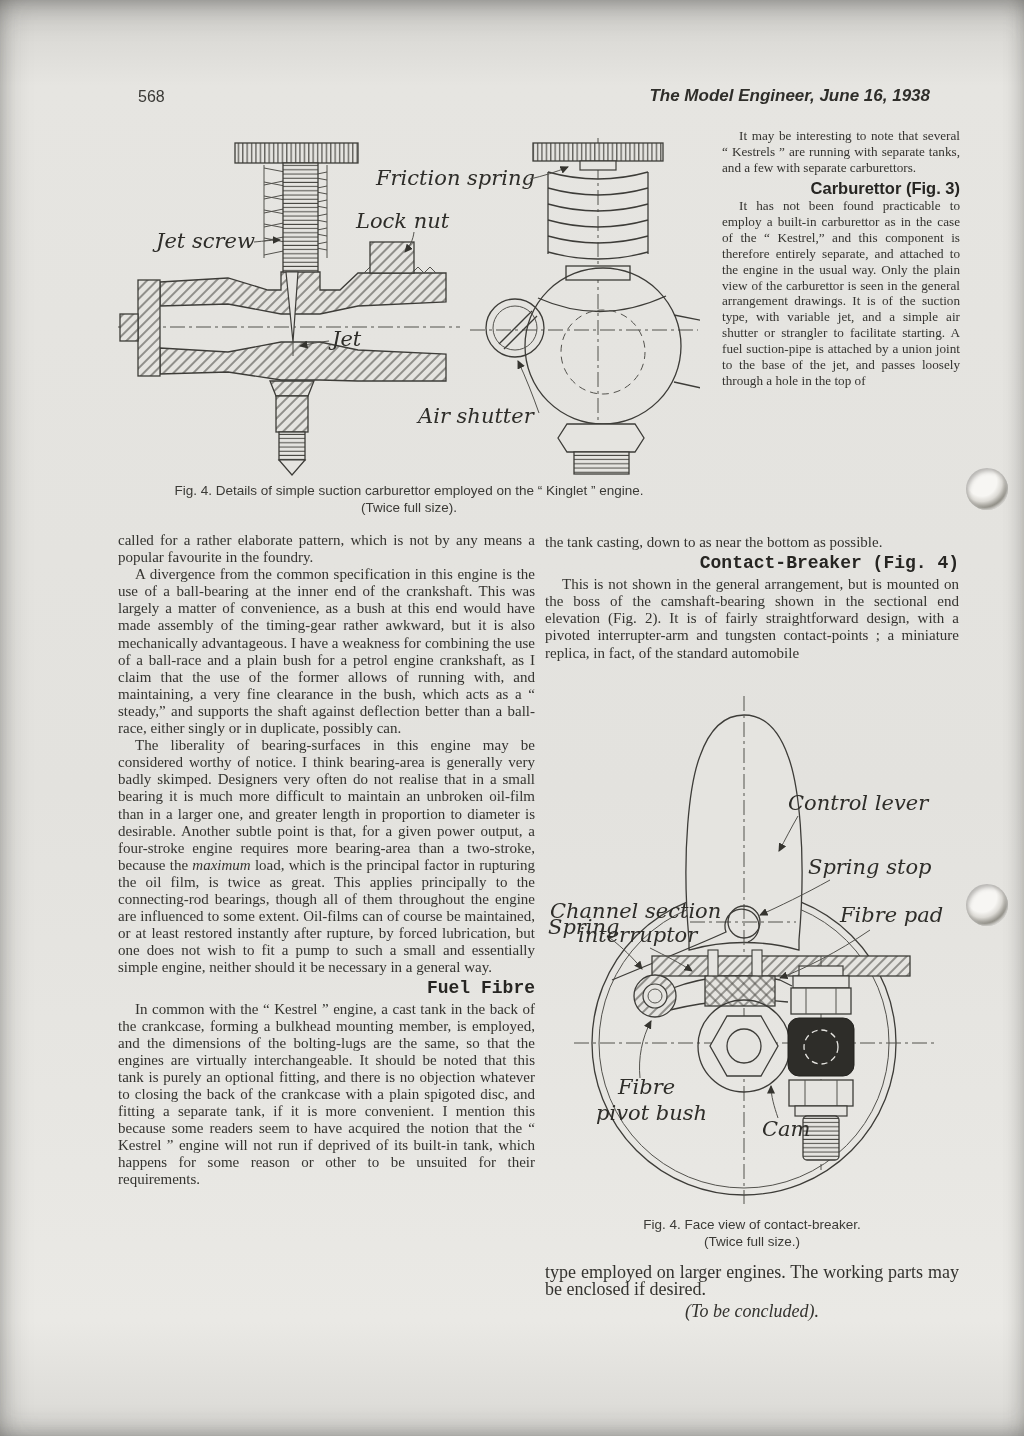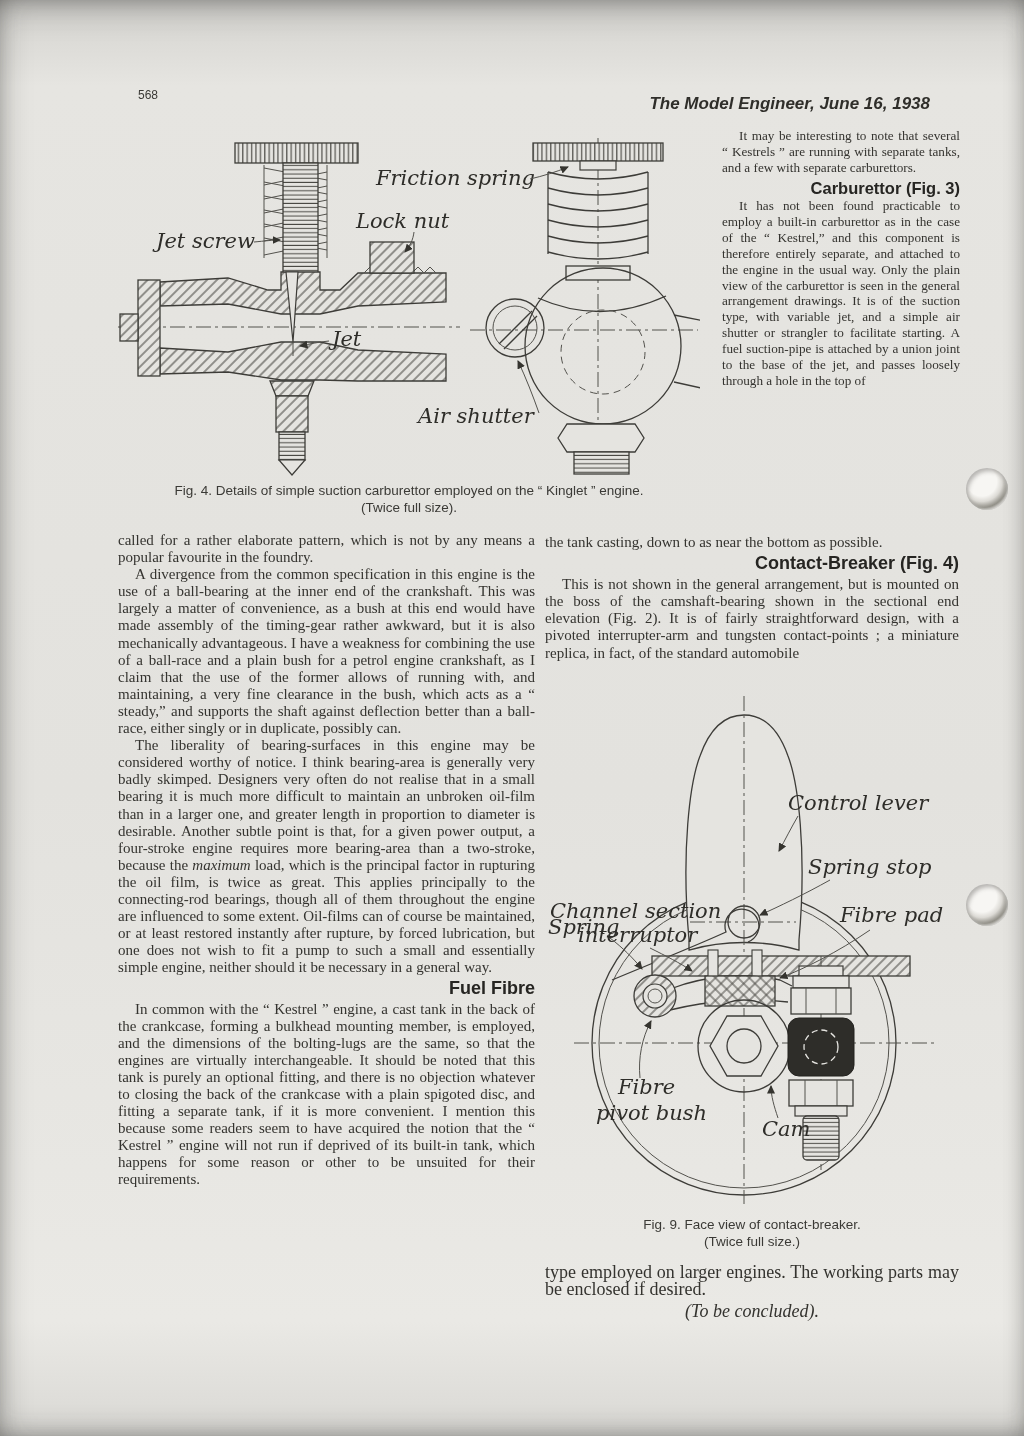--- a/index.html
+++ b/index.html
@@ -8,31 +8,31 @@
     background:linear-gradient(180deg,#d3d2ce 0%,#e6e5e1 6%,#e3e2de 55%,#eae9e5 92%,#d9d8d4 100%);
     font-family:"Liberation Serif",serif;color:#34332f;
   }
   .page::after{
     content:"";position:absolute;inset:0;pointer-events:none;
     box-shadow:inset 0 20px 34px -20px rgba(40,40,38,.5),
                inset 0 -16px 28px -16px rgba(40,40,38,.42),
                inset 18px 0 36px -24px rgba(40,40,38,.38),
                inset -12px 0 26px -18px rgba(40,40,38,.3);
   }
-  .hdr-num{position:absolute;left:138px;top:88px;font-family:"Liberation Sans",sans-serif;font-size:12px;color:#3a3935;}
-  .hdr-title{position:absolute;right:94px;top:86px;font-family:"Liberation Sans",sans-serif;font-style:italic;font-weight:700;font-size:17px;color:#2f2e2a;margin-top:8px;}
+  .hdr-num{position:absolute;left:138px;top:88px;font-family:"Liberation Sans",sans-serif;font-size:16px;color:#3a3935;}
+  .hdr-title{position:absolute;right:94px;top:86px;font-family:"Liberation Sans",sans-serif;font-style:italic;font-weight:700;font-size:17px;color:#2f2e2a;}
   .col{position:absolute;text-align:justify;}
   .col p{margin:0;}
   .indent{text-indent:17px;}
   #left-col{left:118px;top:532px;width:417px;font-size:15px;line-height:17.1px;}
   #right-top{left:722px;top:128px;width:238px;font-size:13.2px;line-height:15.85px;}
   #right-bottom{left:545px;top:534px;width:414px;font-size:15px;line-height:17.3px;}
   .sec-head{font-family:"Liberation Sans",sans-serif;font-weight:700;color:#262522;text-align:right;text-indent:0;}
   #right-top .sec-head{font-size:16.5px;margin:5px 0 2px 0;}
-  #right-bottom .sec-head,#left-col .sec-head{font-size:18px;margin:4px 0 3px 0;}
+  #right-bottom .sec-head,#left-col .sec-head{font-size:18px;margin:4px 0 3px 0;font-family:Liberation Mono, monospace;}
   .fig-wrap{position:absolute;}
   #fig3-wrap{left:118px;top:130px;width:582px;}
   #fig4-wrap{left:540px;top:688px;width:420px;}
   .fig-caption{font-family:"Liberation Sans",sans-serif;font-size:13.5px;line-height:17px;color:#3b3a36;text-align:center;}
   #fig3-cap{margin-top:4px;}
   #fig4-cap{position:absolute;left:545px;top:1216px;width:414px;}
   #end-para{left:545px;top:1264px;width:414px;font-size:18px;line-height:17.3px;}
   .concluded{text-align:center;font-style:italic;margin-top:4px !important;}
   svg{display:block;}
   svg .ln{stroke:#3d3c38;stroke-width:1.3;fill:none;}
@@ -250,21 +250,21 @@
         <text class="script" x="78" y="406">Fibre</text>
         <text class="script" x="56" y="432">pivot bush</text>
         <path class="thin" d="M100,390 C98,370 102,350 111,333" marker-end="url(#arrB)"></path>
         <text class="script" x="222" y="448">Cam</text>
         <path class="thin" d="M238,430 C234,418 231,408 231,398" marker-end="url(#arrB)"></path>
       </g>
     </svg>
   </div>
 
   <div class="fig-caption" id="fig4-cap">
-    <div>Fig. 9.   Face view of contact-breaker.</div>
+    <div>Fig. 4.   Face view of contact-breaker.</div>
     <div>(Twice full size.)</div>
   </div>
 
   <div class="col" id="end-para">
     <p>type employed on larger engines.  The working parts may be enclosed if desired.</p>
     <p class="concluded">(To be concluded).</p>
   </div>
 
   <div class="hole" style="left:966px;top:468px;"></div>
   <div class="hole" style="left:966px;top:884px;"></div>

